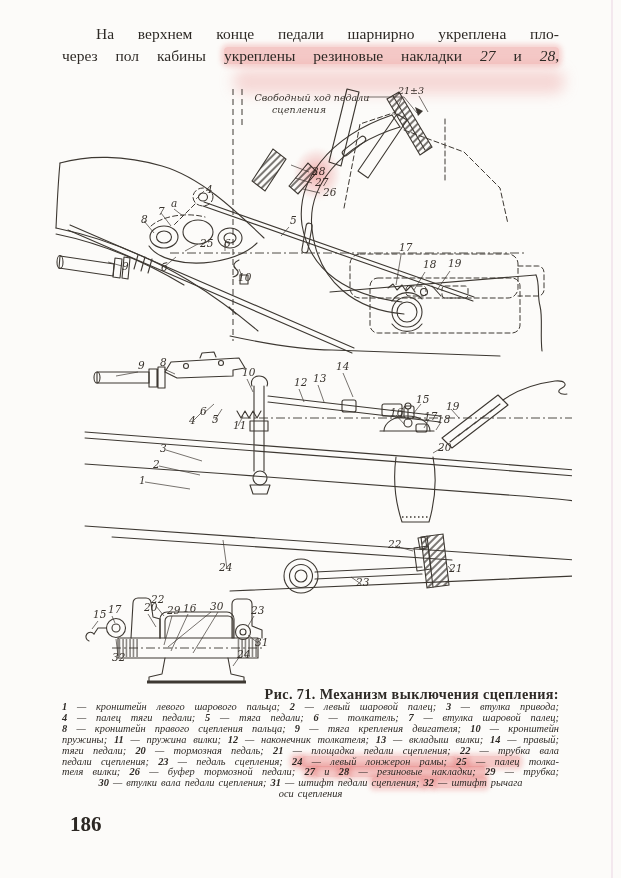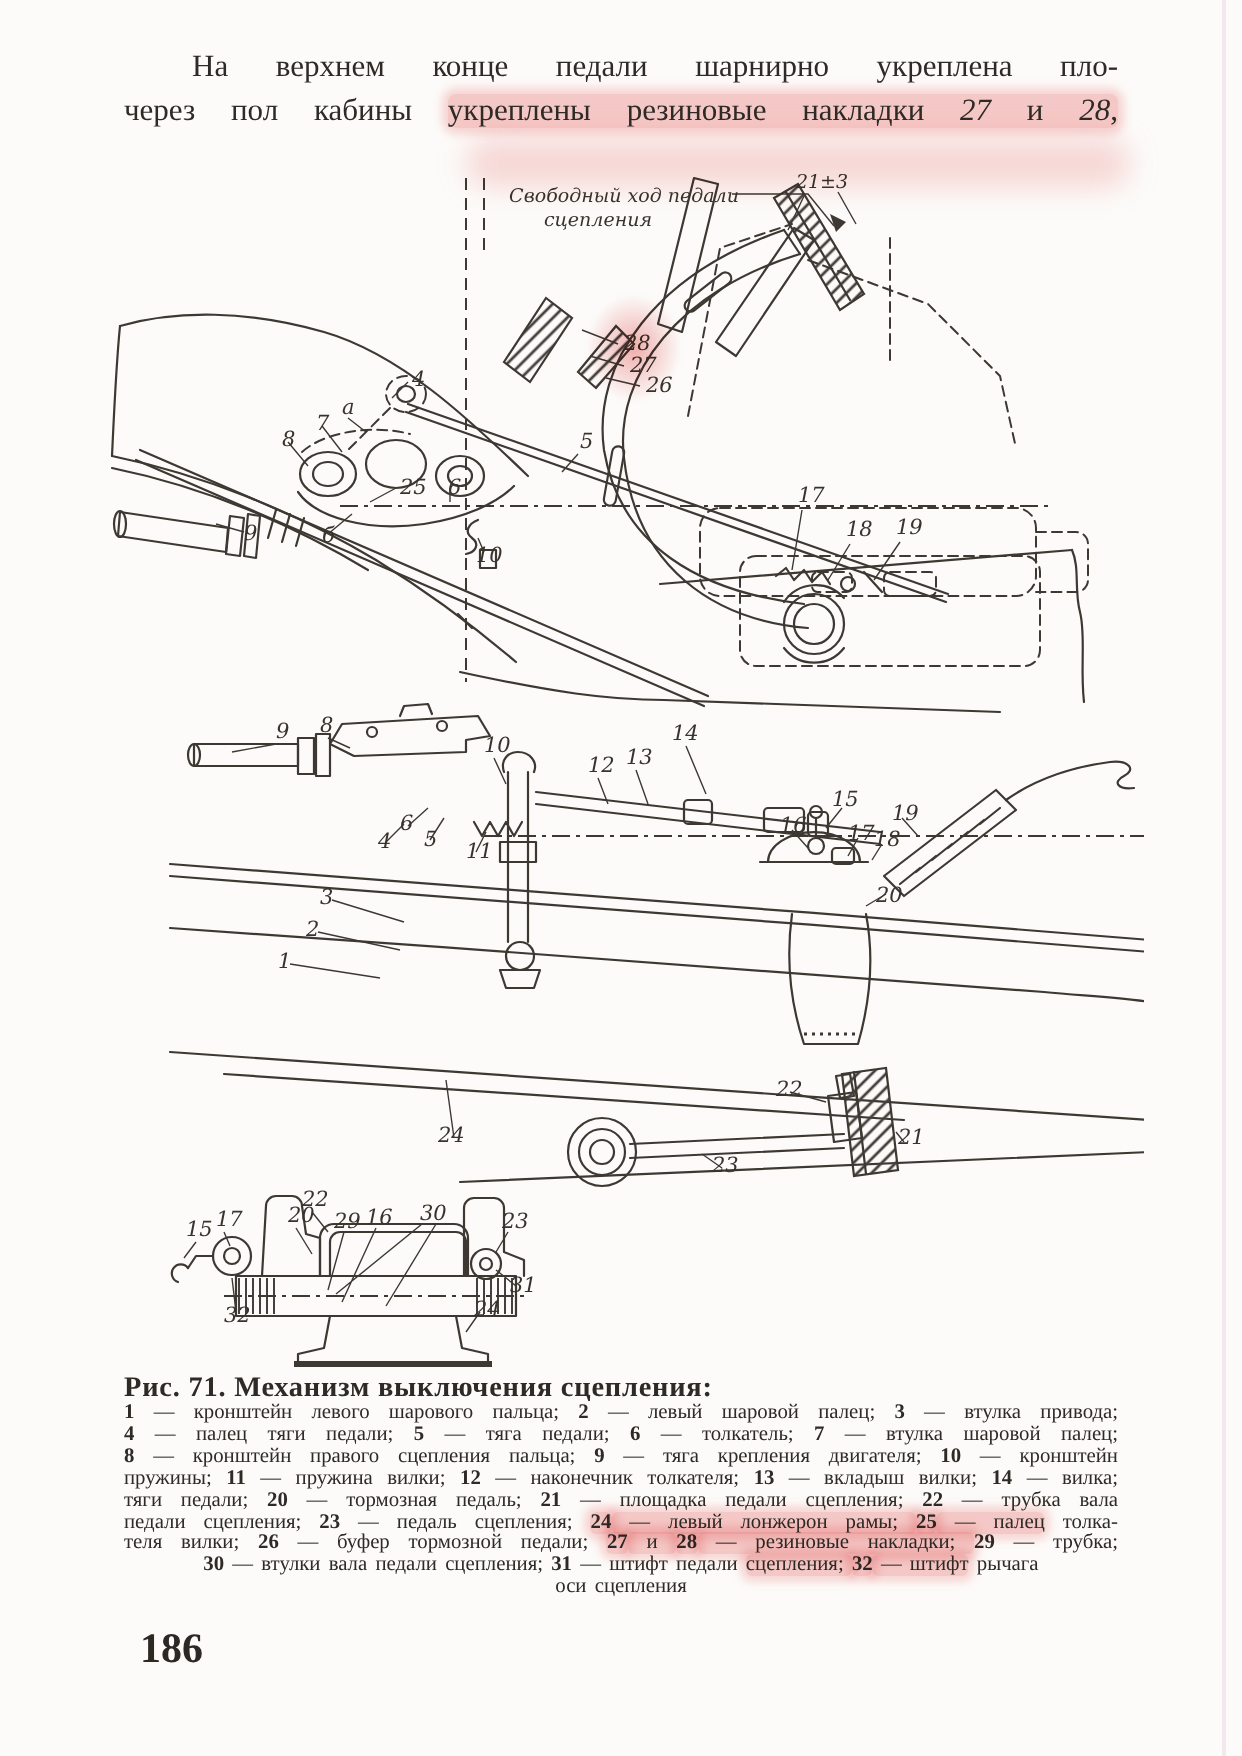--- a/index.html
+++ b/index.html
@@ -33,24 +33,24 @@
   .ddot{fill:none;stroke:#3d3832;stroke-width:.9;stroke-dasharray:9 3 2 3;}
   .dot{fill:none;stroke:#3d3832;stroke-width:1.4;stroke-dasharray:1.5 2.5;}
   .ld{fill:none;stroke:#3d3832;stroke-width:.7;}
   .sf{fill:#3d3832;stroke:none;}
   .hatch{fill:url(#ph);stroke:#3d3832;stroke-width:1.1;}
   .vhatch{fill:url(#pv);stroke:none;}
   .lbl{font:italic 10.5px "DejaVu Serif",serif;fill:#38332d;}
   .ann{font:italic 9.5px "DejaVu Serif",serif;fill:#38332d;}
 
   
-  .caption{position:absolute;left:62px;top:686px;width:497px;text-align:left;
+  .caption{position:absolute;left:62px;top:686px;width:497px;text-align:right;
            font-weight:bold;font-size:14.2px;letter-spacing:.4px;color:#2e2a26;}
   .legend{position:absolute;left:62px;top:702px;width:497px;font-size:10.4px;line-height:10.9px;
-          color:#2e2a26;word-spacing:1.5px;}
+          color:#2e2a26;word-spacing:1.5px;font-style:italic;}
   .legend-line{text-align:justify;text-align-last:justify;}
   .legend-line.center{text-align:right;text-align-last:center;}
   .legend .b{font-weight:bold;}
   .legend .hl{background:rgba(235,132,132,.42);box-shadow:0 0 4px 3px rgba(235,132,132,.30);
               border-radius:3px;mix-blend-mode:multiply;}
 
   .pageno{position:absolute;left:70px;top:812px;font-size:21px;font-weight:bold;
           color:#2c2824;}
 </style>
 </head>
@@ -299,21 +299,21 @@
 
   <div class="mark mark-para"></div>
   <div class="mark mark-diagram"></div>
 
   <div class="caption">Рис. 71. Механизм выключения сцепления:</div>
 
   <div class="legend">
       <div class="legend-line"><span class="b">1</span><span> — кронштейн левого шарового пальца; </span><span class="b">2</span><span> — левый шаровой палец; </span><span class="b">3</span><span> — втулка привода;</span></div>
       <div class="legend-line"><span class="b">4</span><span> — палец тяги педали; </span><span class="b">5</span><span> — тяга педали; </span><span class="b">6</span><span> — толкатель; </span><span class="b">7</span><span> — втулка шаровой палец;</span></div>
       <div class="legend-line"><span class="b">8</span><span> — кронштейн правого сцепления пальца; </span><span class="b">9</span><span> — тяга крепления двигателя; </span><span class="b">10</span><span> — кронштейн</span></div>
-      <div class="legend-line"><span>пружины; </span><span class="b">11</span><span> — пружина вилки; </span><span class="b">12</span><span> — наконечник толкателя; </span><span class="b">13</span><span> — вкладыш вилки; </span><span class="b">14</span><span> — вилка;</span></div>
+      <div class="legend-line"><span>пружины; </span><span class="b">11</span><span> — пружина вилки; </span><span class="b">12</span><span> — наконечник толкателя; </span><span class="b">13</span><span> — вкладыш вилки; </span><span class="b">14</span><span> — правый;</span></div>
       <div class="legend-line"><span>тяги педали; </span><span class="b">20</span><span> — тормозная педаль; </span><span class="b">21</span><span> — площадка педали сцепления; </span><span class="b">22</span><span> — трубка вала</span></div>
       <div class="legend-line"><span>педали сцепления; </span><span class="b">23</span><span> — педаль сцепления; </span><span class="b hl">24</span><span class="hl"> — левый лонжерон рамы; </span><span class="b hl">25</span><span class="hl"> — палец</span><span> толка-</span></div>
       <div class="legend-line"><span>теля вилки; </span><span class="b">26</span><span> — буфер тормозной педали; </span><span class="b hl">27</span><span class="hl"> и </span><span class="b hl">28</span><span class="hl"> — резиновые накладки; </span><span class="b">29</span><span> — трубка;</span></div>
       <div class="legend-line center"><span class="b">30</span><span> — втулки вала педали сцепления; </span><span class="b">31</span><span> — штифт педали </span><span class="hl">сцепления; </span><span class="b hl">32</span><span class="hl"> — штифт</span><span> рычага</span></div>
       <div class="legend-line center"><span>оси сцепления</span></div>
     </div>
 
   <div class="pageno">186</div>
 
   <div class="edge-line"></div>

